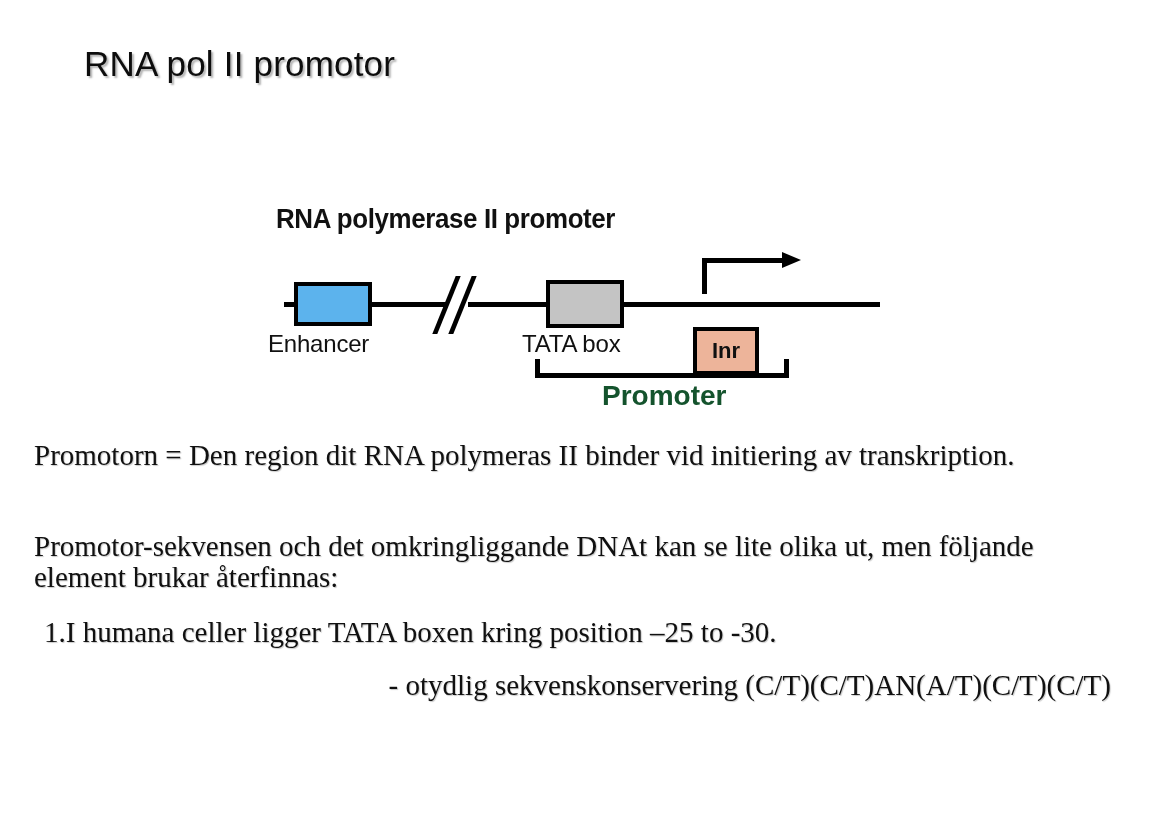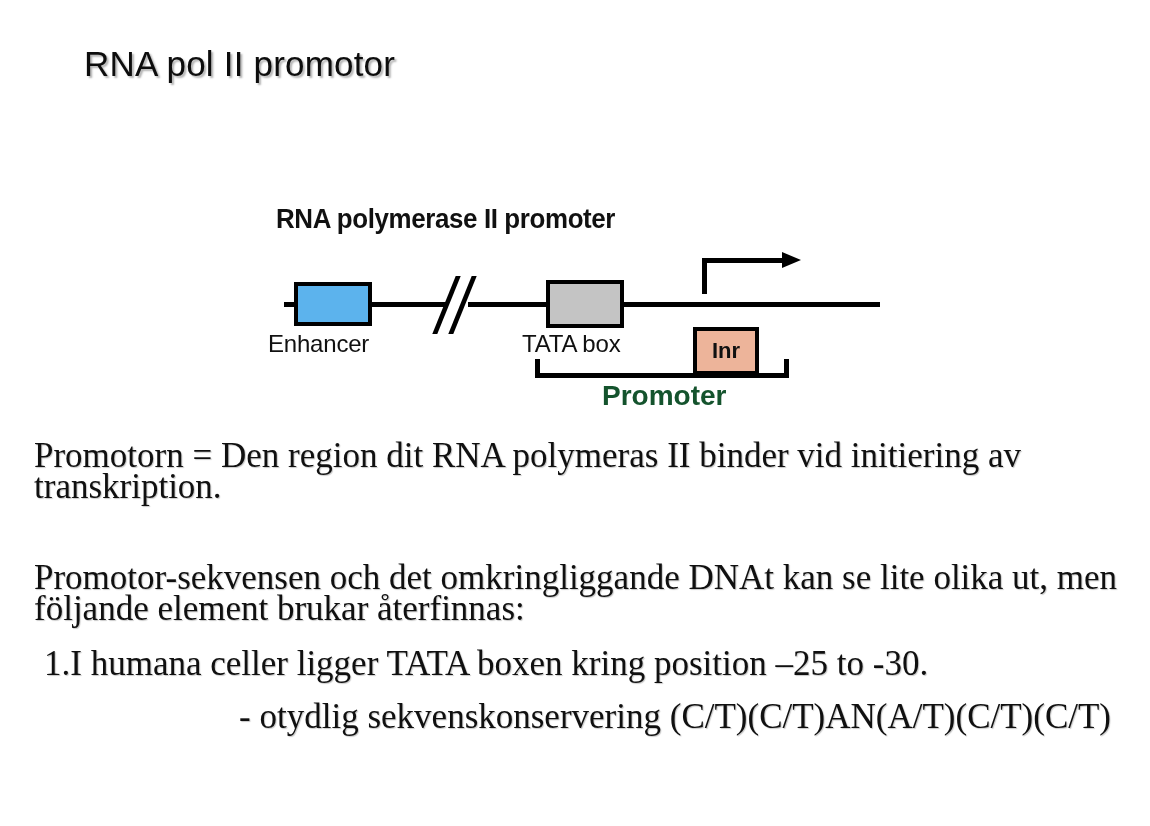--- a/index.html
+++ b/index.html
@@ -180,21 +180,21 @@
     white-space: nowrap;
   }
 
   
   .body-text {
     position: absolute;
     left: 34px;
     top: 440px;
     width: 1085px;
     font-family: "Liberation Serif", serif;
-    font-size: 35px;
+    font-size: 29px;
     line-height: 31px;
     color: #101010;
     text-shadow: 1px 1px 1px rgba(0,0,0,0.22);
   }
   .para { margin: 0; }
   .gap-lg { height: 60px; }
   .gap-sm { height: 14px; }
   .list-item { margin: 10px; padding-bottom: 12px; }
   .sub-item {
     margin: 8px;

